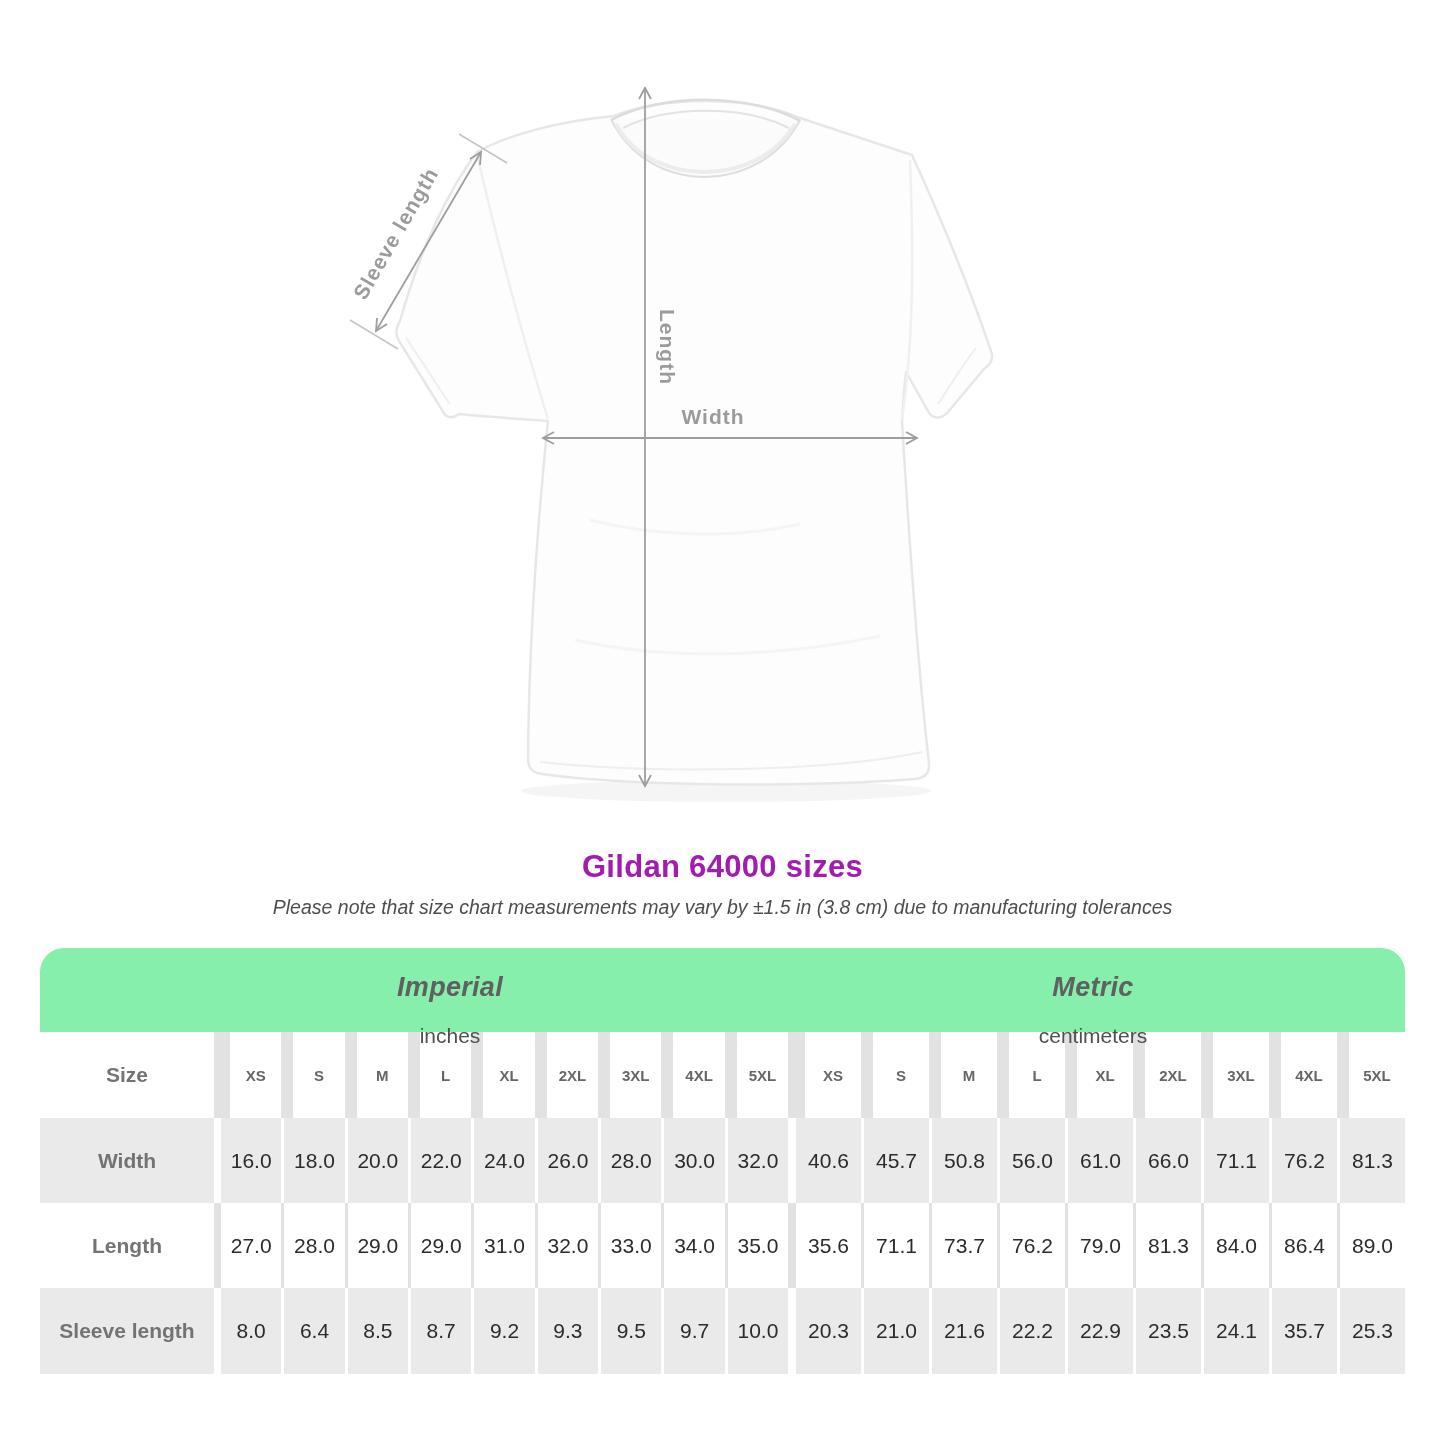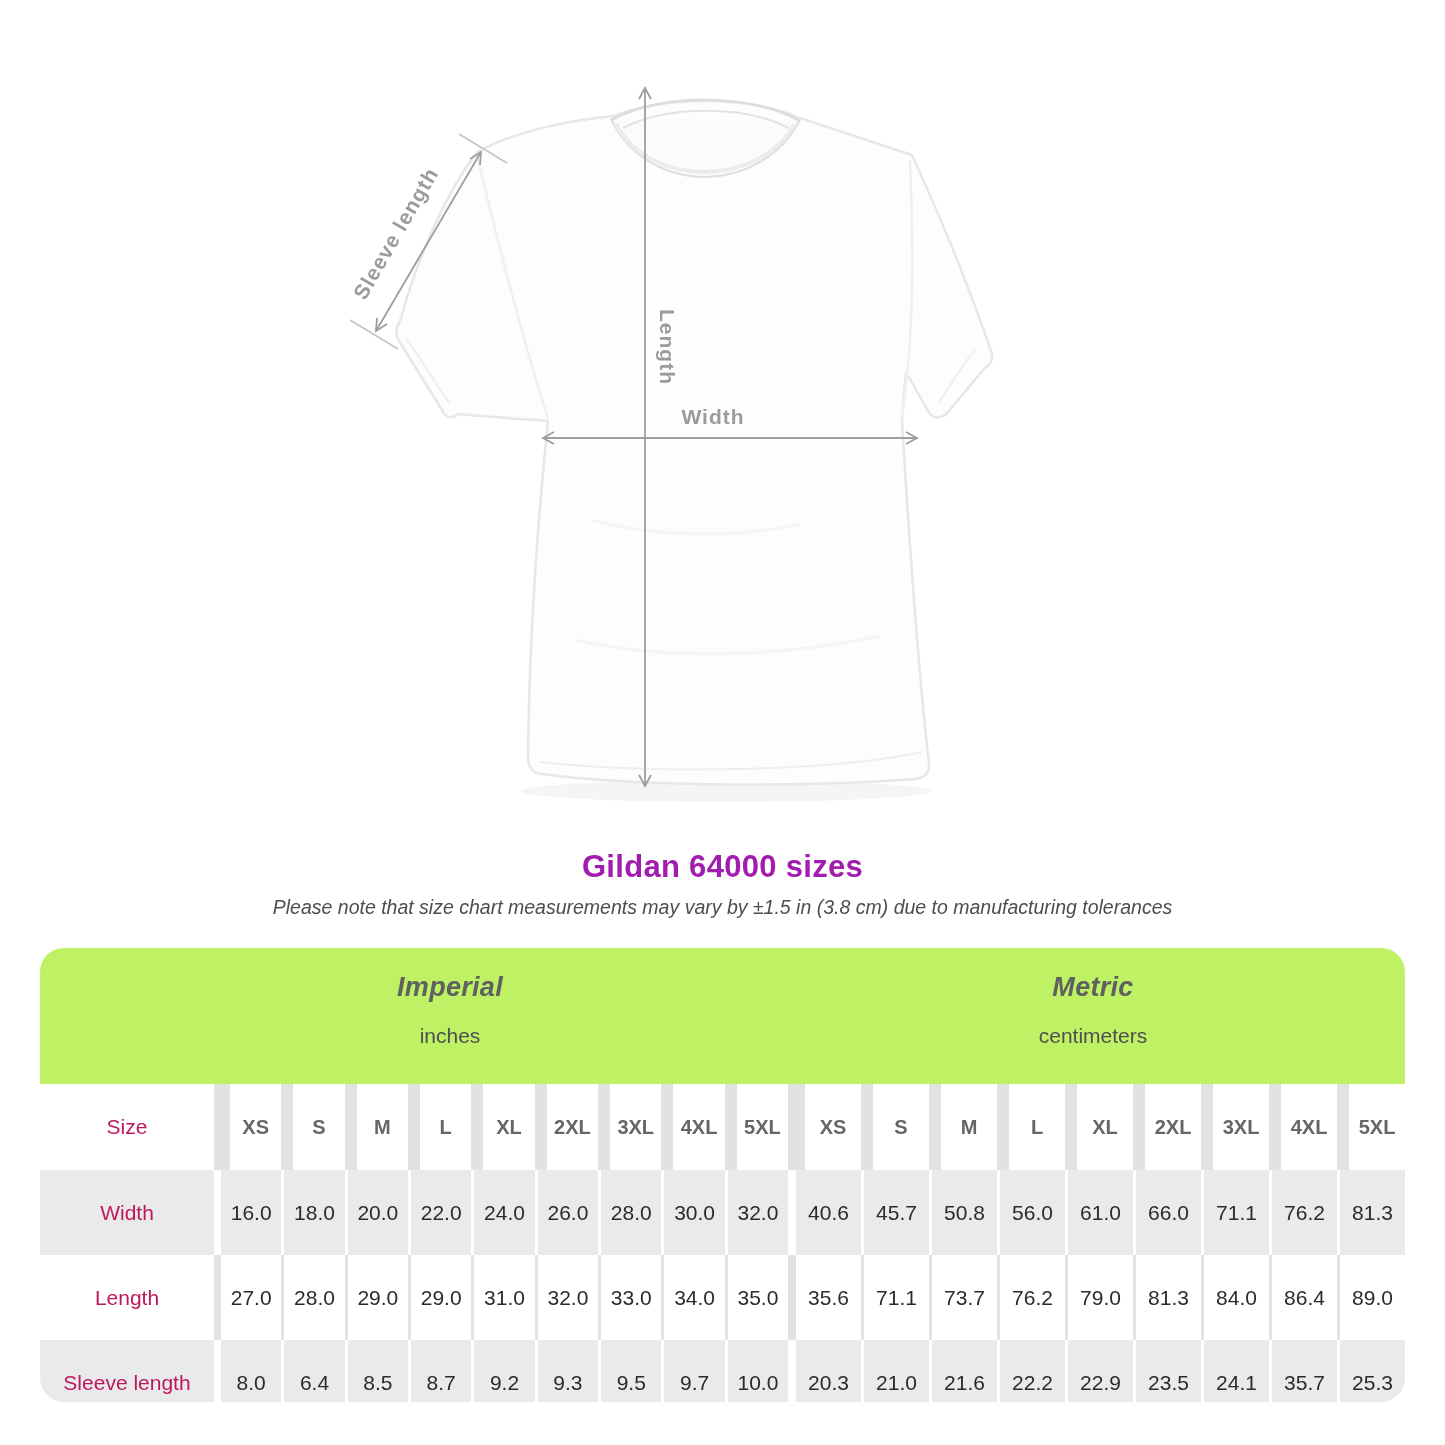--- a/index.html
+++ b/index.html
@@ -9,46 +9,46 @@
 
   
   .title{position:absolute;top:849px;left:0;width:100%;text-align:center;
          font-size:31px;font-weight:bold;color:#a21caf;letter-spacing:.3px;}
   .note{position:absolute;top:896px;left:0;width:100%;text-align:center;
         font-size:19.5px;font-style:italic;color:#4d4d4d;}
 
   
   .table{position:absolute;left:40px;top:948px;width:1365px;height:454px;
          border-radius:24px;overflow:hidden;}
-  .ghead{position:relative;height:136px;background:#bef264;}
+  .ghead{position:relative;height:84px;background:#86efac;}
   .gh{position:absolute;top:24px;transform:translateX(-50%);text-align:center;}
   .gh-imp{left:410px;}
   .gh-met{left:1053px;}
   .gh-title{font-size:27px;font-weight:bold;font-style:italic;color:#606060;letter-spacing:.3px;}
   .gh-sub{margin-top:21px;font-size:21px;color:#4f4f4f;}
 
   .row{display:flex;width:100%;}
   .r-size{height:86px;}
   .r-a{height:85px;}
   .r-b{height:85px;}
   .r-c{height:86px;}
   
   .row-light{background:#e2e2e2;}
   .row-light .cell{background:#ffffff;}
   
   .row-gray{background:#ffffff;}
   .row-gray .cell{background:#eaeaea;}
 
   .cell{display:flex;align-items:center;justify-content:center;}
-  .lbl{flex:0 0 174px;font-size:21px;font-weight:normal;color:#be185d;}
+  .lbl{flex:0 0 174px;font-size:21px;font-weight:bold;color:#737373;}
   .grp{display:flex;gap:3px;min-width:0;}
   .g-imp{flex:568 1 0;margin-left:7px;}
   .g-met{flex:610 1 0;margin-left:8px;}
   .grp .cell{flex:1 1 0;min-width:0;}
-  .sz{font-size:20px;font-weight:bold;color:#666;margin-left:9px;}
+  .sz{font-size:15px;font-weight:bold;color:#666;margin-left:9px;}
   .val{font-size:21px;color:#2b2b2b;}
 </style>
 </head>
 <body>
 
 <div class="page">
 
   
   <svg width="1445" height="845" viewBox="0 0 1445 845">
 

